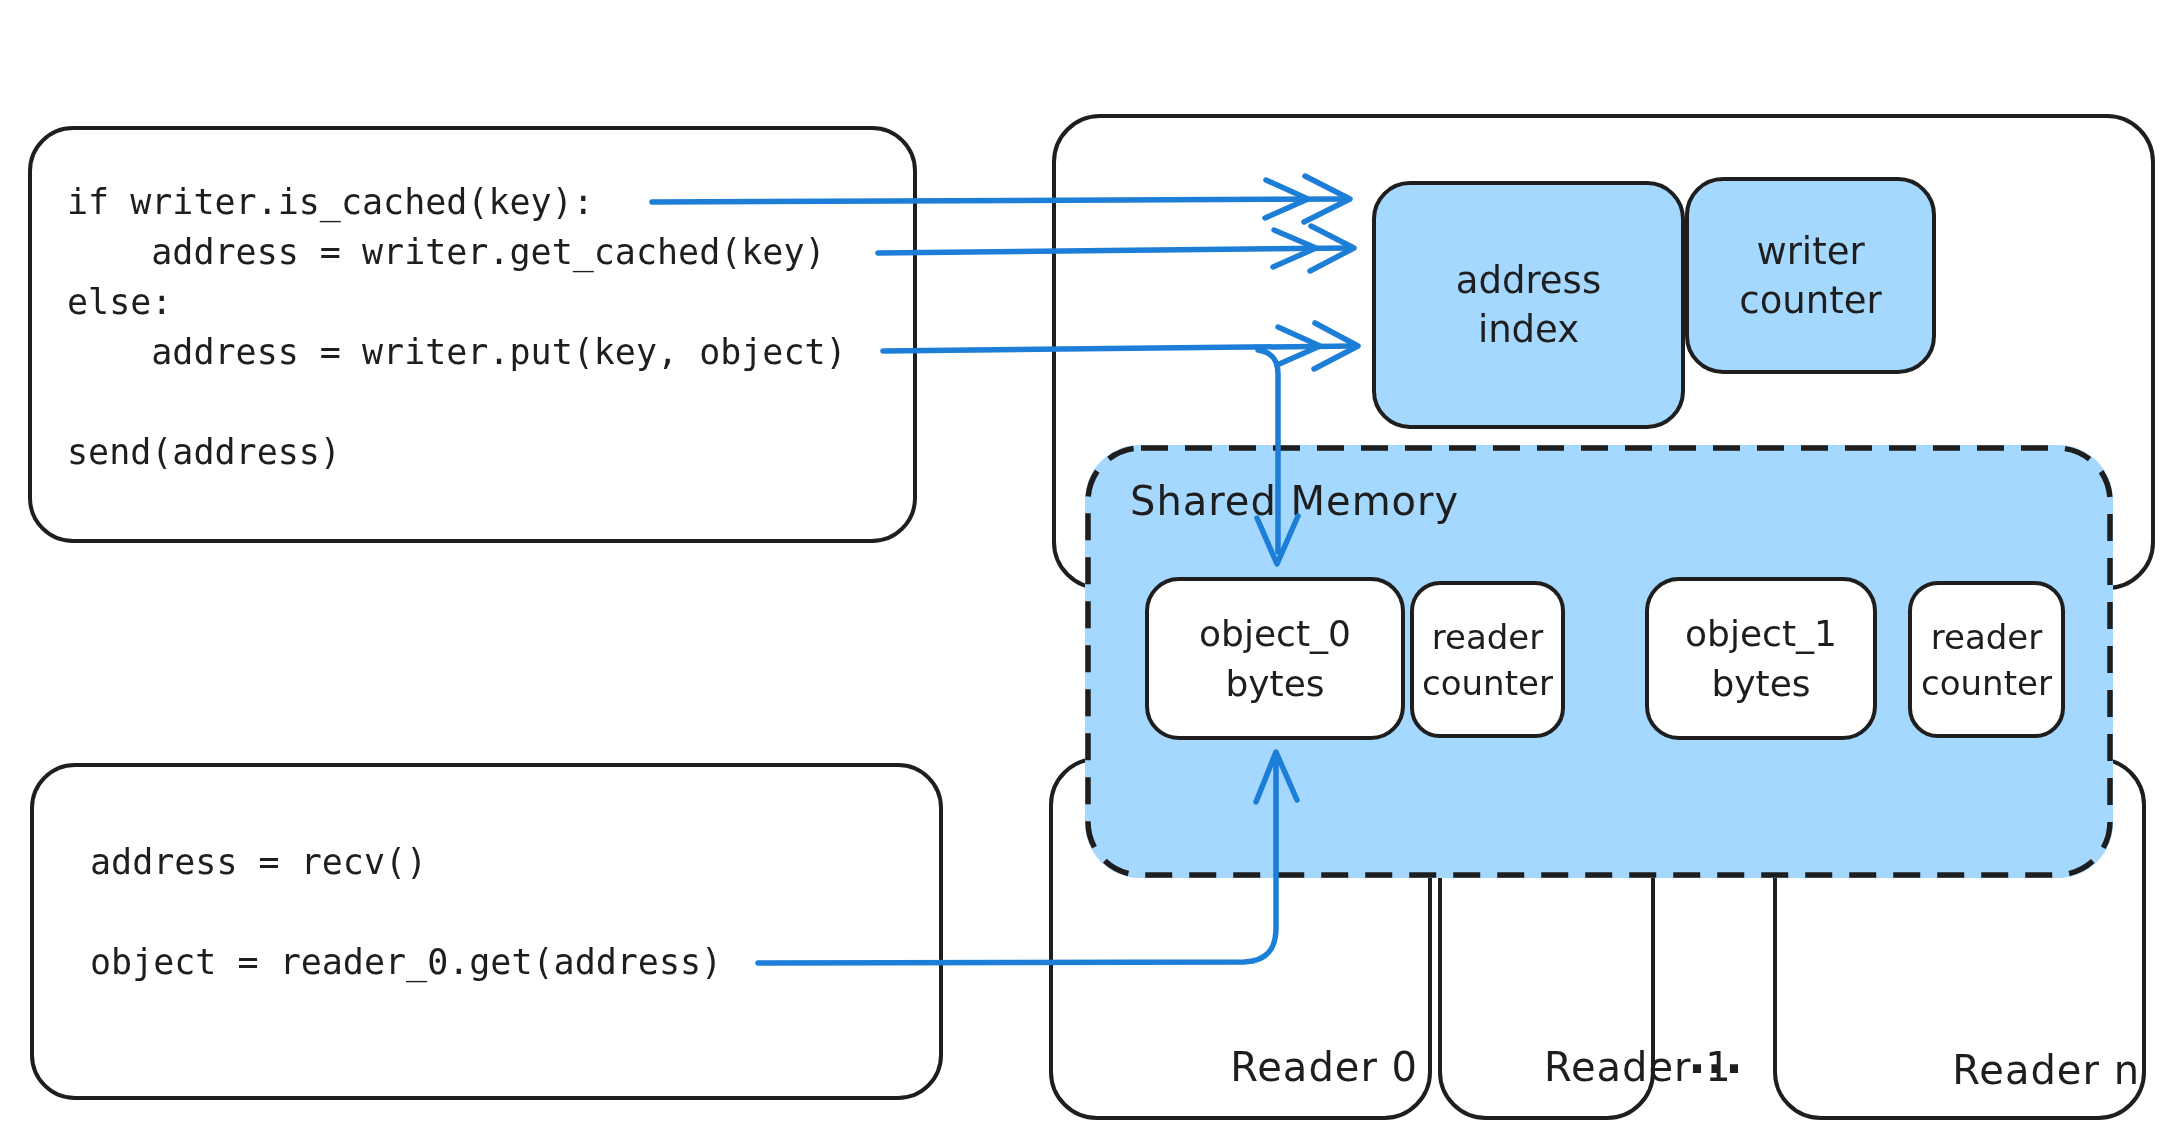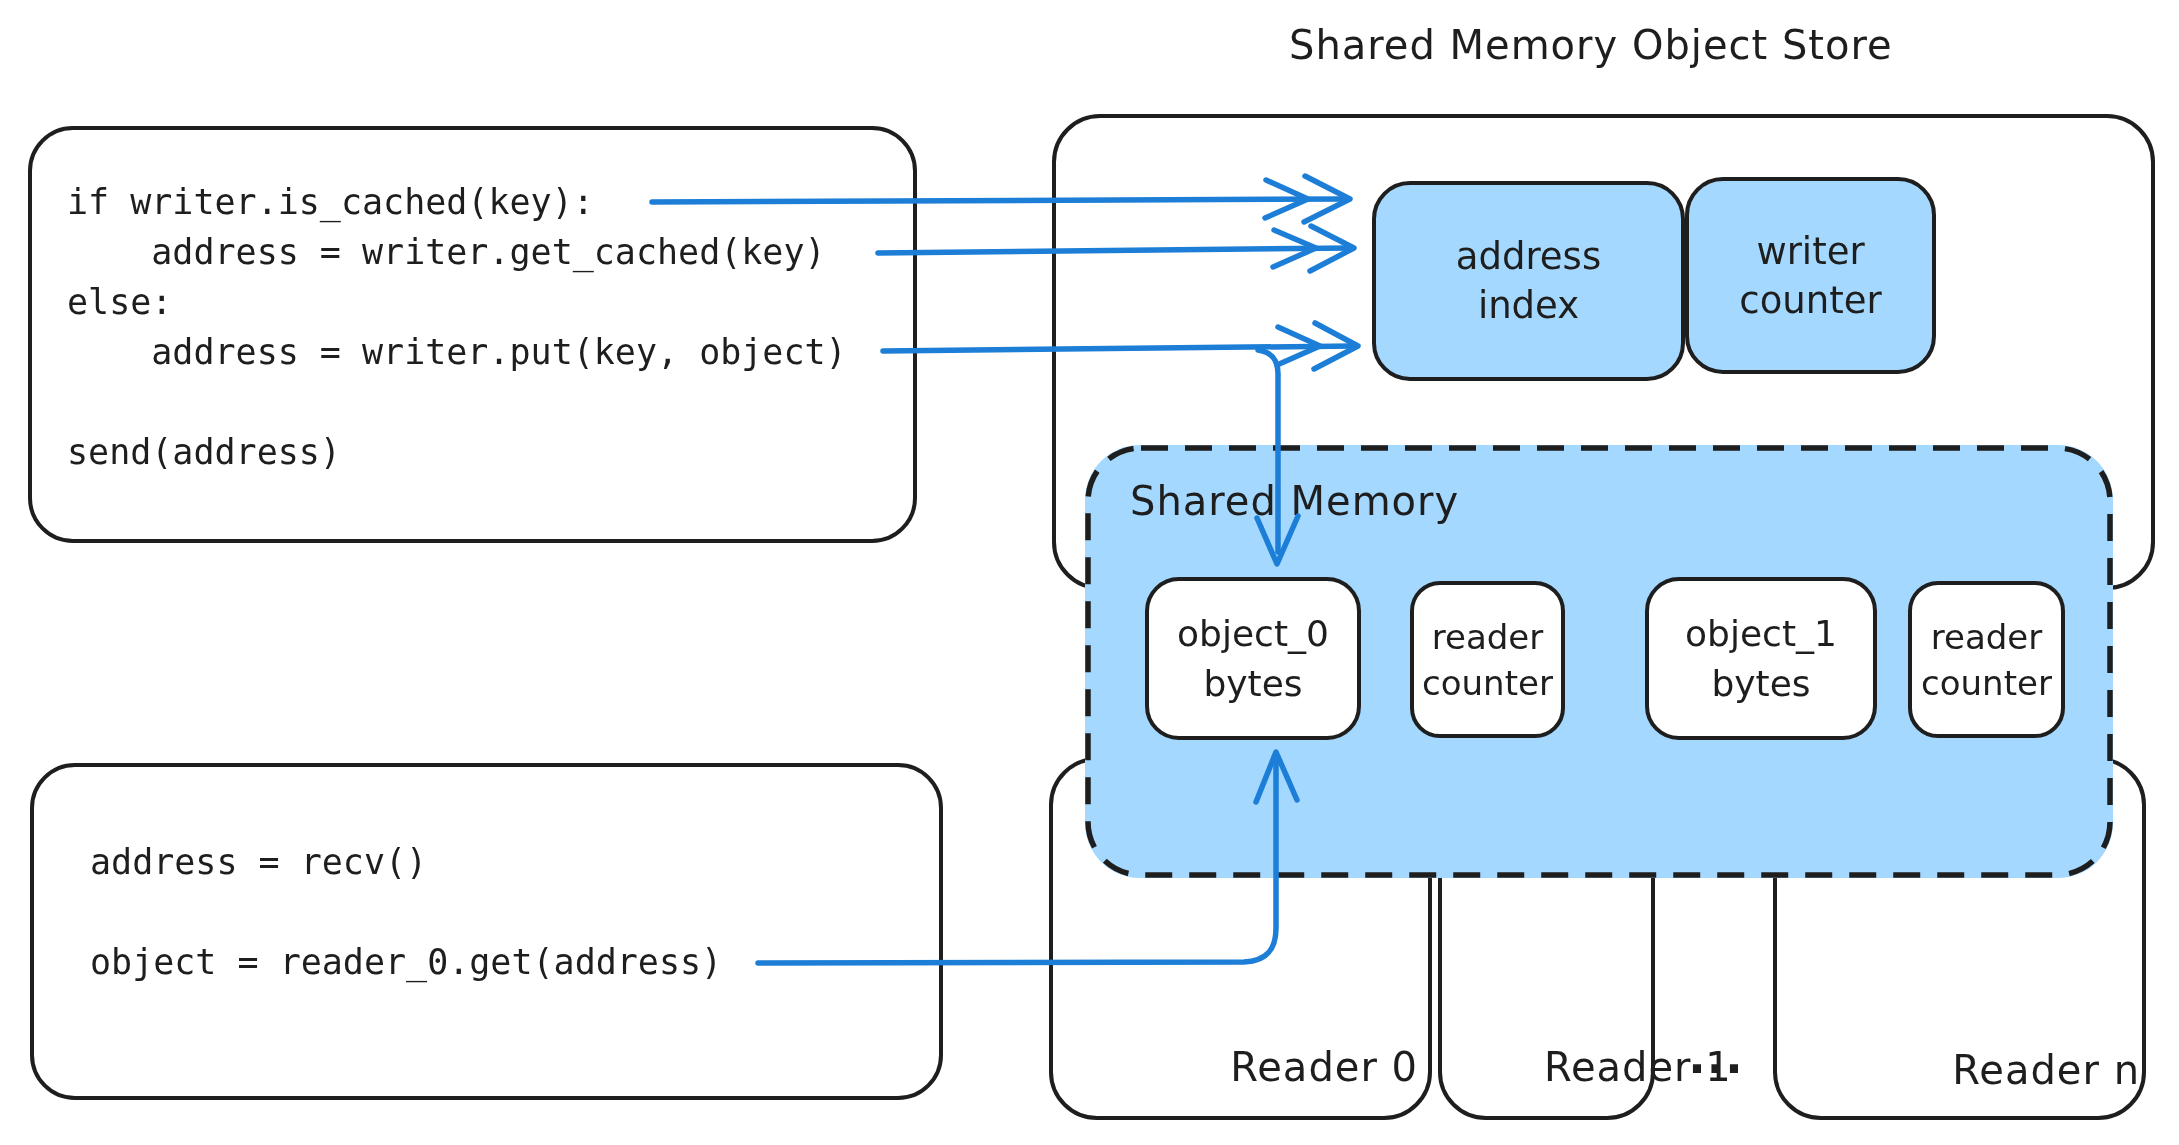--- a/index.html
+++ b/index.html
@@ -75,50 +75,49 @@
 
 send(address)</div>
 
 
   <div class="box" style="left:30px;top:763px;width:913px;height:337px;border-radius:45px;z-index:1;"></div>
 
   <div class="code" style="left:90px;top:837px;z-index:2;">address = recv()
 
 object = reader_0.get(address)</div>
 
-  <div class="abs hand-label" style="left:1289px;top:22px;font-size:40px;">Shared Memory Object Store</div>
 
   <div class="box" style="left:1052px;top:114px;width:1103px;height:476px;border-radius:48px;z-index:1;"></div>
 
   <div class="abs hand-label" style="left:1985px;top:146px;width:120px;text-align:right;font-size:40px;">Writer</div>
 
   <div class="box blue-cell cell-label" style="left:1685px;top:177px;width:251px;height:197px;border-radius:38px;z-index:2;font-size:37px;line-height:49px;">writer
 counter</div>
 
-  <div class="box blue-cell cell-label" style="left:1372px;top:181px;width:313px;height:200px;border-radius:38px;z-index:3;font-size:37px;line-height:49px;">address
+  <div class="box blue-cell cell-label" style="left:1372px;top:181px;width:313px;height:248px;border-radius:38px;z-index:3;font-size:37px;line-height:49px;">address
 index</div>
 
   <div class="box" style="left:1049px;top:757px;width:383px;height:363px;border-radius:48px;z-index:2;"></div>
   <div class="box" style="left:1438px;top:757px;width:217px;height:363px;border-radius:48px;z-index:2;"></div>
   <div class="box" style="left:1773px;top:757px;width:373px;height:363px;border-radius:48px;z-index:2;"></div>
 
   <div class="reader-label" style="left:1230px;top:1044px;width:188px;z-index:3;">Reader 0</div>
   <div class="reader-label" style="left:1544px;top:1044px;width:185px;z-index:3;">Reader 1</div>
   <div class="reader-label" style="left:1686px;top:1030px;width:60px;text-align:center;font-size:46px;font-weight:bold;z-index:3;">...</div>
   <div class="reader-label" style="left:1950px;top:1047px;width:190px;z-index:3;">Reader n</div>
 
   <div class="abs" style="left:1085px;top:445px;width:1028px;height:433px;background:var(--fill);border-radius:55px;z-index:4;">
     <svg id="dashed-border-svg" width="1028" height="433">
       <rect x="3" y="3" width="1022" height="427" rx="53" ry="53" fill="none" stroke="#1e1e1e" stroke-width="5.5" stroke-dasharray="27 17"></rect>
     </svg>
   </div>
 
   <div class="abs hand-label" style="left:1130px;top:478px;font-size:40px;z-index:5;">Shared Memory</div>
 
-  <div class="box cell-label" style="left:1145px;top:577px;width:216px;height:163px;border-radius:34px;z-index:6;font-size:36px;line-height:50px;">object_0
+  <div class="box cell-label" style="left:1145px;top:577px;width:260px;height:163px;border-radius:34px;z-index:6;font-size:36px;line-height:50px;">object_0
 bytes</div>
   <div class="box cell-label" style="left:1410px;top:581px;width:155px;height:157px;border-radius:30px;z-index:5;font-size:34px;line-height:46px;">reader
 counter</div>
   <div class="box cell-label" style="left:1645px;top:577px;width:232px;height:163px;border-radius:34px;z-index:6;font-size:36px;line-height:50px;">object_1
 bytes</div>
   <div class="box cell-label" style="left:1908px;top:581px;width:157px;height:157px;border-radius:30px;z-index:5;font-size:34px;line-height:46px;">reader
 counter</div>
 
   <svg id="arrow-layer" width="2179" height="1145">
     <g stroke="#1c7ed6" stroke-width="5.5" fill="none" stroke-linecap="round" stroke-linejoin="round">

